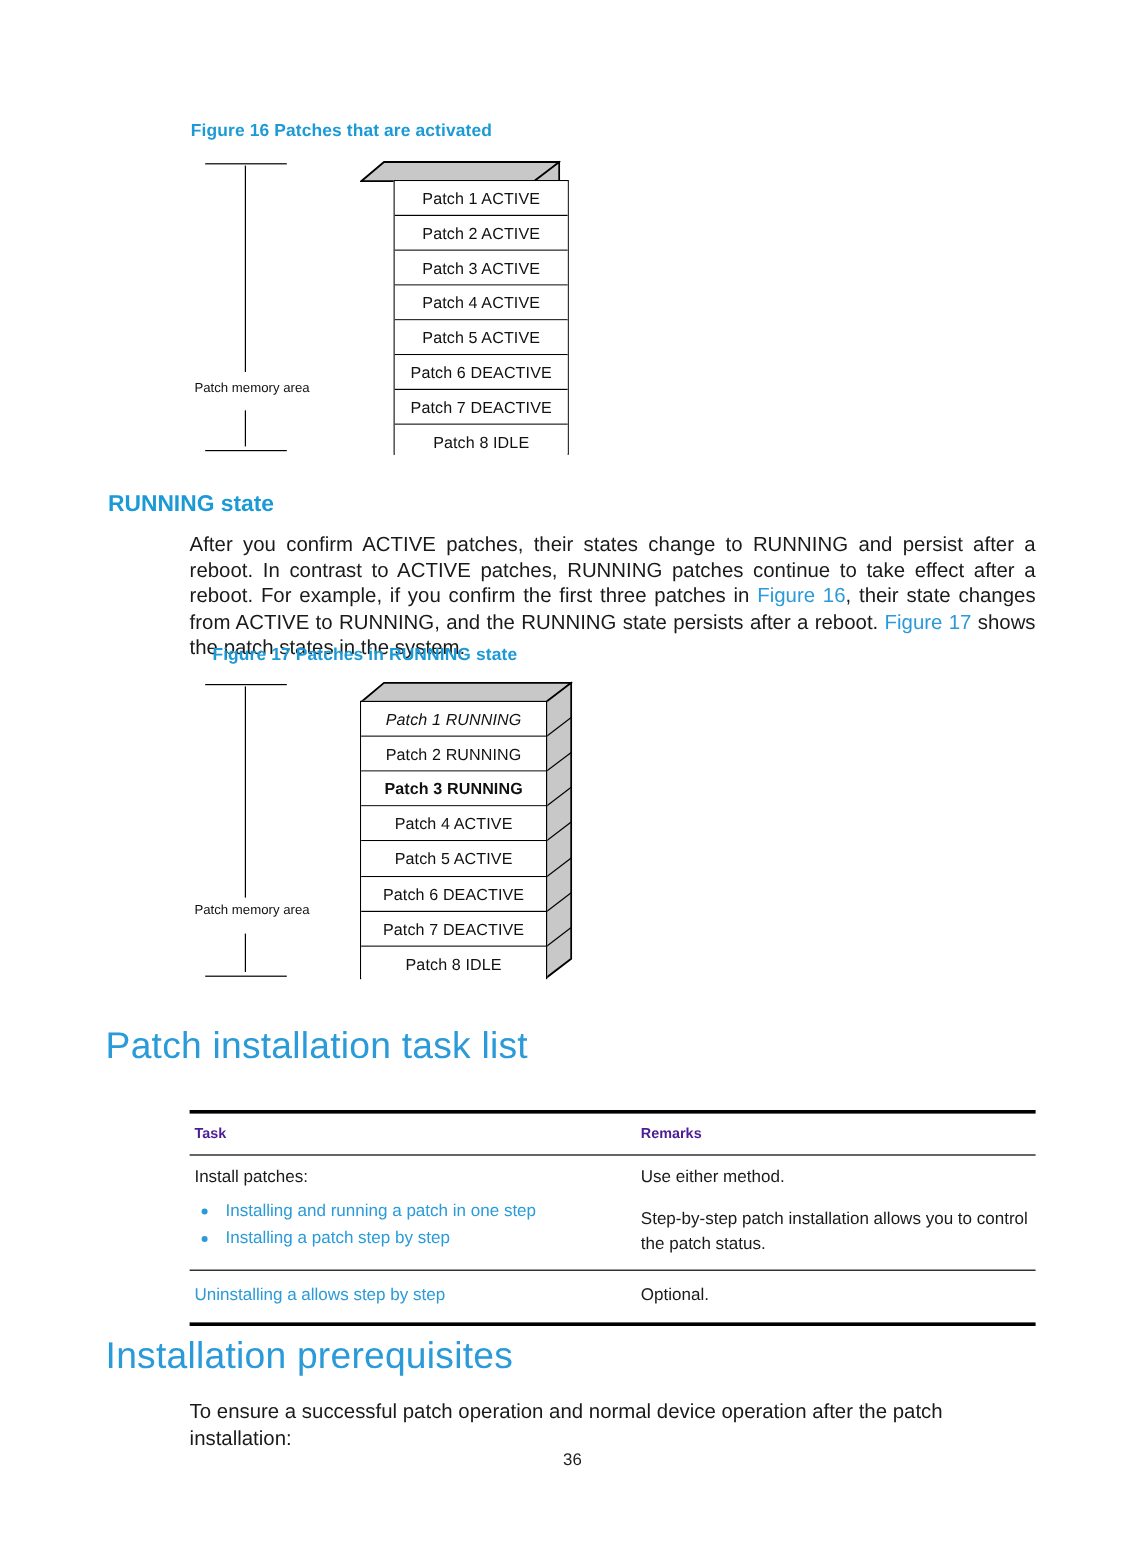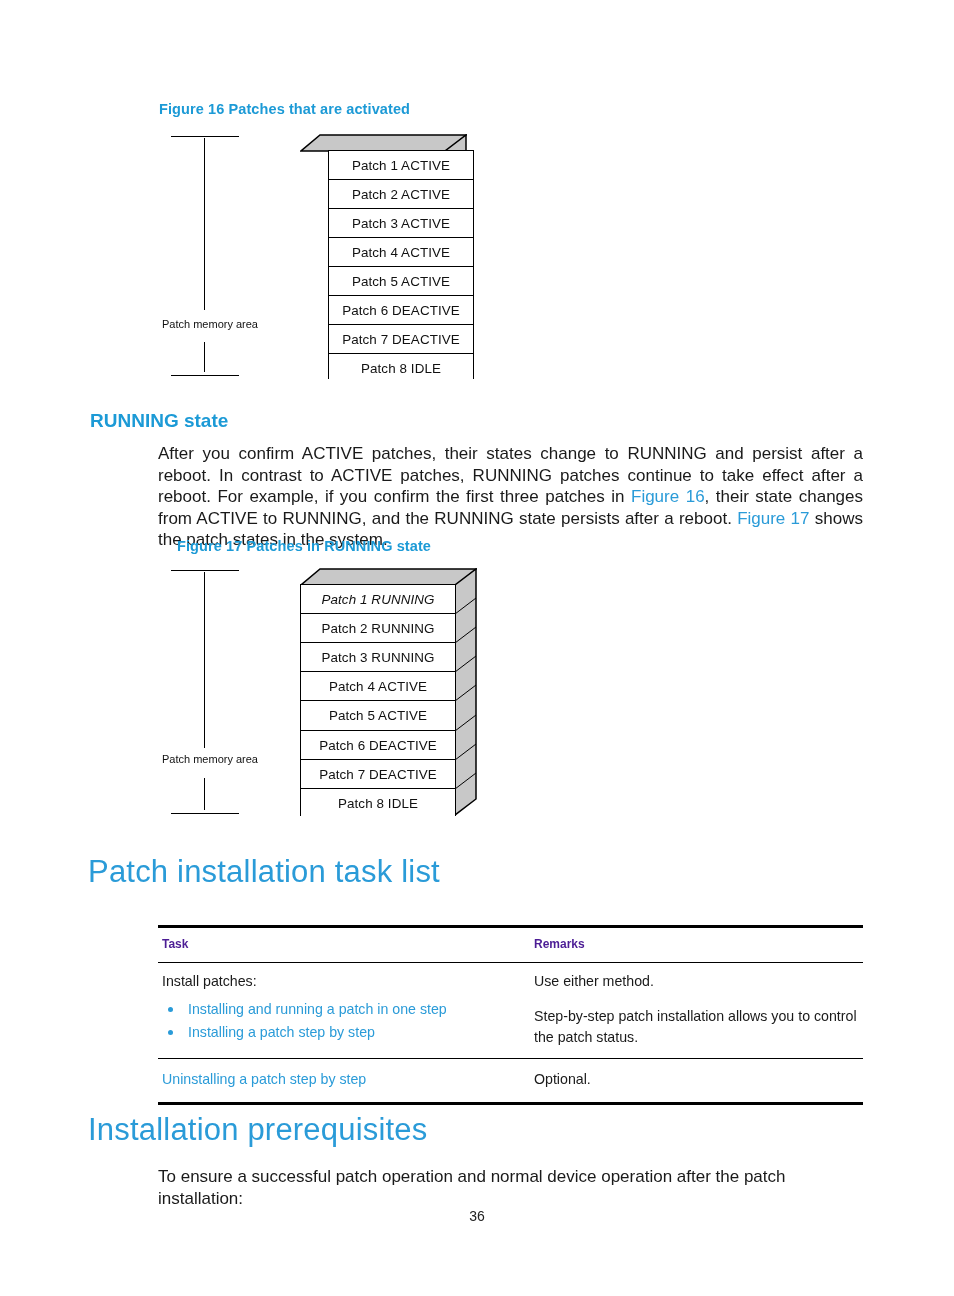--- a/index.html
+++ b/index.html
@@ -262,21 +262,21 @@
       <line x1="0" y1="75" x2="21" y2="59" stroke="#000" stroke-width="1"></line>
       <line x1="0" y1="104" x2="21" y2="88" stroke="#000" stroke-width="1"></line>
       <line x1="0" y1="133" x2="21" y2="117" stroke="#000" stroke-width="1"></line>
       <line x1="0" y1="163" x2="21" y2="147" stroke="#000" stroke-width="1"></line>
       <line x1="0" y1="192" x2="21" y2="176" stroke="#000" stroke-width="1"></line>
       <line x1="0" y1="221" x2="21" y2="205" stroke="#000" stroke-width="1"></line>
     </svg>
     <div class="rows" style="top:16px; width:156px; height:232px;">
       <div class="prow" style="height:29px;font-style:italic;">Patch 1 RUNNING</div>
       <div class="prow" style="height:29px;">Patch 2 RUNNING</div>
-      <div class="prow" style="height:29px;">Patch 3 RUNNING</div>
+      <div class="prow" style="height:29px;font-weight:bold;">Patch 3 RUNNING</div>
       <div class="prow" style="height:29px;">Patch 4 ACTIVE</div>
       <div class="prow" style="height:30px;">Patch 5 ACTIVE</div>
       <div class="prow" style="height:29px;">Patch 6 DEACTIVE</div>
       <div class="prow" style="height:29px;">Patch 7 DEACTIVE</div>
       <div class="prow" style="height:28px;">Patch 8 IDLE</div>
     </div>
   </div>
 
   <div class="h1-heading" style="left:88px; top:854px;">Patch installation task list</div>
 
@@ -302,21 +302,21 @@
             </li>
           </ul>
         </td>
         <td>
           <p class="remark-line">Use either method.</p>
           <p class="remark-line second">Step-by-step patch installation allows you to control the patch status.</p>
         </td>
       </tr>
       <tr class="last-row">
         <td>
-          <span class="tbl-link">Uninstalling a patch step by step</span>
+          <span class="tbl-link">Uninstalling a allows step by step</span>
         </td>
         <td>Optional.</td>
       </tr>
     </tbody>
   </table>
 
   <div class="h1-heading" style="left:88px; top:1112px;">Installation prerequisites</div>
 
   <div class="body-para nojust" style="left:158px; top:1166px; width:710px;">To ensure a successful patch operation and normal device operation after the patch installation:</div>
 

